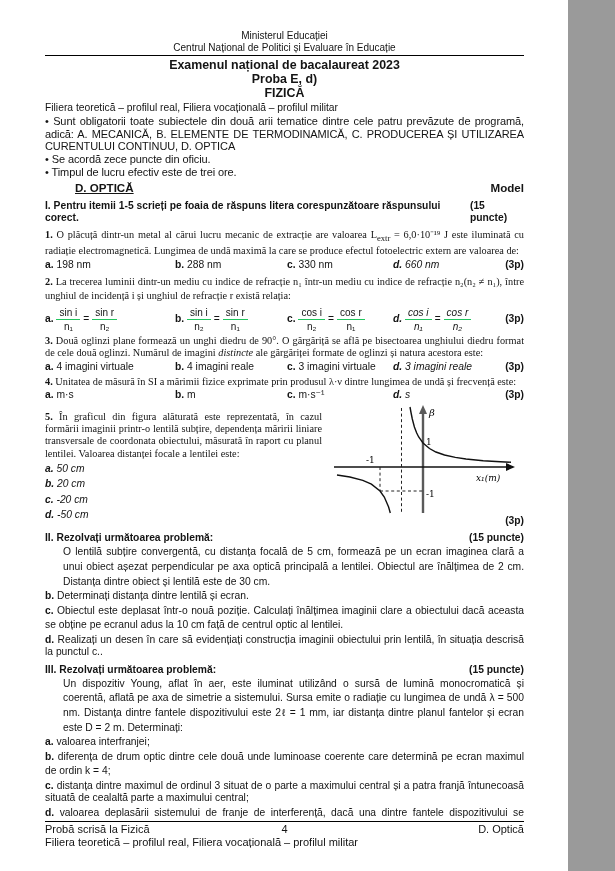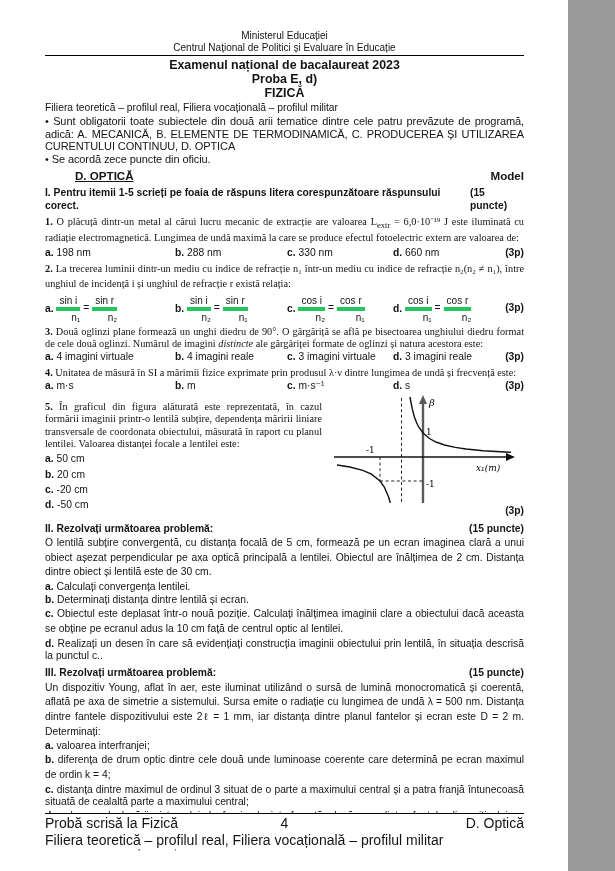--- a/index.html
+++ b/index.html
@@ -20,34 +20,34 @@
   .section-row{display:flex;justify-content:space-between;font-weight:bold;font-size:11.6px;margin-top:3px;}
   .section-title{text-decoration:underline;margin-left:30px;}
   .eq{line-height:1.42;}
   .constants{margin-top:2px;}
   .part-head{display:flex;justify-content:space-between;font-weight:bold;margin-top:5px;}
   .qblock{margin-top:3px;}
   .qtext{text-align:justify;font-family:Liberation Serif, serif;}
   .qnum,b{font-weight:bold;}
   .opts{display:flex;margin-top:1px;align-items:center;}
   .opt{white-space:nowrap;}
-  .o1{width:130px;}.o2{width:112px;}.o3{width:106px;}.o4{flex:1;}
+  .o1{width:130px;}.o2{width:112px;}.o3{width:106px;}.o4{flex:1;font-style:italic;}
   .pts{font-weight:bold;margin-left:auto;}
   .fracrow{margin-top:3px;margin-bottom:2px;}
   .frac{display:inline-block;text-align:center;vertical-align:middle;line-height:1.1;font-size:10px;}
-  .frac .fn{display:block;border-bottom:4px solid #22c55e;padding:0 3px 1px;}
-  .frac .fd{display:block;padding-top:1px;text-align:right;}
+  .frac .fn{display:block;border-bottom:1px solid #22c55e;padding:0 3px 1px;}
+  .frac .fd{display:block;padding-top:1px;}
   .feq{display:inline-block;vertical-align:middle;padding:0 3px;}
   .q5wrap{display:flex;align-items:center;}
   .q5left{flex:1;}
   .q5right{width:196px;margin-left:6px;display:flex;flex-direction:column;align-items:flex-end;}
-  .q5opt{margin-top:3px;}
+  .q5opt{margin-top:3px;font-style:italic;}
   .item{text-align:justify;margin-top:1px;}
-  .intro{text-align:justify;margin-top:1px;}
-  .footer{position:absolute;left:45px;right:44px;bottom:22px;font-size:14px;background:#fff;line-height:1.2;}
+  .intro{text-align:justify;margin-top:1px;margin-left:18px;}
+  .footer{position:absolute;left:45px;right:44px;bottom:22px;font-size:11px;background:#fff;line-height:1.2;}
   .footer-rule{border:none;border-top:1.2px solid #000;margin:0 0 1px;}
   .frow{display:flex;}
   .fleft{width:40%;}
   .fmid{width:20%;text-align:center;}
   .fright{width:40%;text-align:right;}
   svg text{font-family:"DejaVu Serif","Liberation Serif",serif;}
 </style>
 </head>
 <body>
 
@@ -57,20 +57,21 @@
   <div class="org">Centrul Național de Politici și Evaluare în Educație</div>
   <hr class="top-rule">
   <div class="title">Examenul național de bacalaureat 2023</div>
   <div class="title">Proba E, d)</div>
   <div class="title">FIZICĂ</div>
   <div class="filiera">Filiera teoretică – profilul real, Filiera vocațională – profilul militar</div>
 
   <ul class="bullets">
     <li>Sunt obligatorii toate subiectele din două arii tematice dintre cele patru prevăzute de programă, adică: A. MECANICĂ, B. ELEMENTE DE TERMODINAMICĂ, C. PRODUCEREA ȘI UTILIZAREA CURENTULUI CONTINUU, D. OPTICA</li>
     <li>Se acordă zece puncte din oficiu.</li>
+    <li>Timpul de lucru efectiv este de trei ore.</li>
   </ul>
 
   <div class="section-row">
     <span class="section-title">D. OPTICĂ</span>
     <span>Model</span>
   </div>
 
 
   <div class="part-head">
     <span>I. Pentru itemii 1-5 scrieți pe foaia de răspuns litera corespunzătoare răspunsului corect.</span>
@@ -163,21 +164,20 @@
       </svg>
       <span class="pts">(3p)</span>
     </div>
   </div>
 
   <div class="part-head">
     <span>II. Rezolvați următoarea problemă:</span>
     <span>(15 puncte)</span>
   </div>
   <p class="intro eq">O lentilă subțire convergentă, cu distanța focală de 5 cm, formează pe un ecran imaginea clară a unui obiect așezat perpendicular pe axa optică principală a lentilei. Obiectul are înălțimea de 2 cm. Distanța dintre obiect și lentilă este de 30 cm.</p>
-  <p class="item"><b>a.</b><span> Calculați convergența lentilei.</span></p>
   <p class="item"><b>b.</b><span> Determinați distanța dintre lentilă și ecran.</span></p>
   <p class="item eq"><b>c.</b><span> Obiectul este deplasat într-o nouă poziție. Calculați înălțimea imaginii clare a obiectului dacă aceasta se obține pe ecranul adus la 10 cm față de centrul optic al lentilei.</span></p>
   <p class="item"><b>d.</b><span> Realizați un desen în care să evidențiați construcția imaginii obiectului prin lentilă, în situația descrisă la punctul c..</span></p>
 
   <div class="part-head">
     <span>III. Rezolvați următoarea problemă:</span>
     <span>(15 puncte)</span>
   </div>
   <p class="intro eq">Un dispozitiv Young, aflat în aer, este iluminat utilizând o sursă de lumină monocromatică și coerentă, aflată pe axa de simetrie a sistemului. Sursa emite o radiație cu lungimea de undă λ = 500 nm. Distanța dintre fantele dispozitivului este 2ℓ = 1 mm, iar distanța dintre planul fantelor și ecran este D = 2 m. Determinați:</p>
   <p class="item"><b>a.</b><span> valoarea interfranjei;</span></p>

